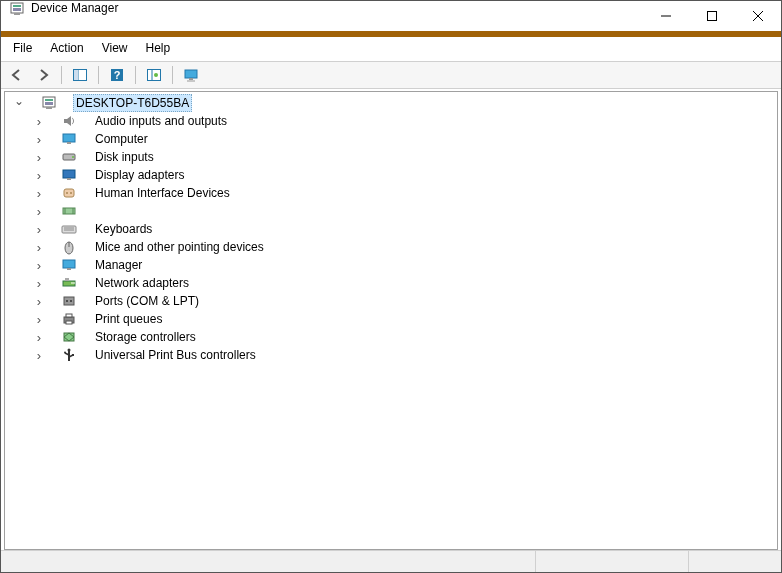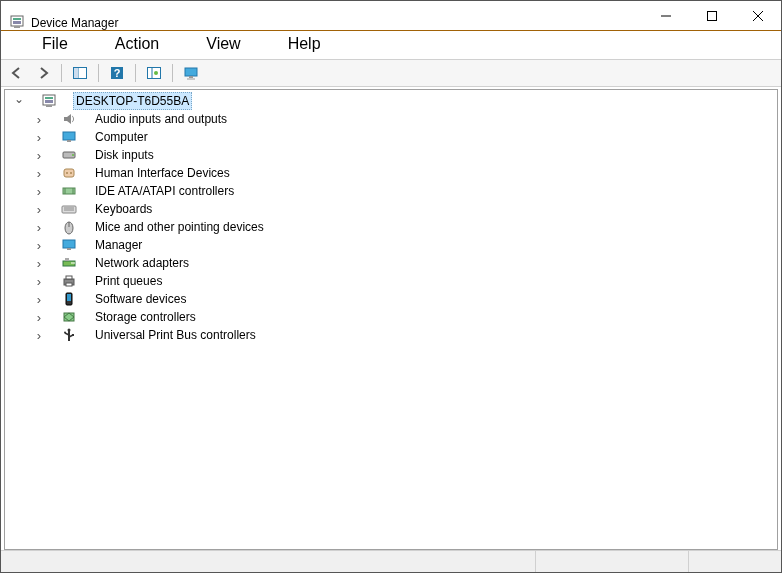--- a/index.html
+++ b/index.html
@@ -8,49 +8,48 @@
       height: 573px;
       font-family: "Segoe UI", Tahoma, sans-serif;
       font-size: 12px;
       background: #fff;
       border: 1px solid #555;
       display: flex;
       flex-direction: column;
       overflow: hidden;
     }
     .titlebar {
-      height: 30px;
-      display: flex;
-      align-items: flex-end;
+      height: 36px;
+      display: flex;
+      align-items: flex-start;
       padding-left: 8px;
       background: #fff;
-      border-bottom: 1px solid #a16207;
+      border-bottom: 6px solid #a16207;
     }
     .app-icon {
       width: 16px; height: 16px; margin-right: 6px;
       display: flex; align-items: center; justify-content: center;
     }
     .title-text { flex: 1; font-size: 12px; }
     .window-controls { display: flex; height: 100%; }
     .winctrl {
       width: 46px; height: 30px;
       display: flex; align-items: center; justify-content: center;
       cursor: pointer;
     }
     .menubar {
       display: flex;
       gap: 2px;
       padding: 2px 4px 4px;
       background: #fff;
     }
     .menu-item {
       padding: 2px 8px;
-      font-size: 16px;
+      font-size: 12px;
       cursor: default;
-      margin-left: 29px;
     }
     .toolbar {
       display: flex;
       align-items: center;
       gap: 2px;
       padding: 2px 4px;
       border-top: 1px solid #d0d0d0;
       border-bottom: 1px solid #d0d0d0;
       background: #f6f6f6;
     }
@@ -239,37 +238,46 @@
             <rect x="2" y="5" width="12" height="6" rx="1" fill="#bbb" stroke="#666"></rect>
             <circle cx="12" cy="8" r="1" fill="#6b4"></circle>
           </svg>
         </span>
         <span class="node-label">Disk inputs</span>
       </div>
       <div class="tree-row child-row">
         <span class="expander collapsed"></span>
         <span class="node-icon">
           <svg width="16" height="16">
+            <rect x="2" y="3" width="12" height="8" fill="#37b" stroke="#158"></rect>
+            <rect x="6" y="11" width="4" height="2" fill="#999"></rect>
+          </svg>
+        </span>
+        <span class="node-label">Display adapters</span>
+      </div>
+      <div class="tree-row child-row">
+        <span class="expander collapsed"></span>
+        <span class="node-icon">
+          <svg width="16" height="16">
             <rect x="3" y="4" width="10" height="8" rx="2" fill="#eca" stroke="#a85"></rect>
             <circle cx="6" cy="8" r="1" fill="#a85"></circle>
             <circle cx="10" cy="8" r="1" fill="#a85"></circle>
           </svg>
         </span>
         <span class="node-label">Human Interface Devices</span>
       </div>
       <div class="tree-row child-row">
         <span class="expander collapsed"></span>
         <span class="node-icon">
           <svg width="16" height="16">
             <rect x="2" y="5" width="12" height="6" fill="#9c9" stroke="#585"></rect>
             <line x1="4" y1="5" x2="4" y2="11" stroke="#585"></line>
             <line x1="12" y1="5" x2="12" y2="11" stroke="#585"></line>
           </svg>
         </span>
-        <span class="node-label">IDE ATA/ATAPI controllers</span>
       </div>
       <div class="tree-row child-row">
         <span class="expander collapsed"></span>
         <span class="node-icon">
           <svg width="16" height="16">
             <rect x="1" y="5" width="14" height="7" rx="1" fill="#ddd" stroke="#888"></rect>
             <line x1="3" y1="7" x2="13" y2="7" stroke="#888"></line>
             <line x1="3" y1="9" x2="13" y2="9" stroke="#888"></line>
           </svg>
         </span>
@@ -303,36 +311,37 @@
             <rect x="4" y="3" width="4" height="3" fill="#aaa"></rect>
             <line x1="10" y1="8" x2="14" y2="8" stroke="#fff"></line>
           </svg>
         </span>
         <span class="node-label">Network adapters</span>
       </div>
       <div class="tree-row child-row">
         <span class="expander collapsed"></span>
         <span class="node-icon">
           <svg width="16" height="16">
+            <rect x="3" y="4" width="10" height="8" fill="#999" stroke="#555"></rect>
+            <circle cx="6" cy="8" r="1" fill="#333"></circle>
+            <circle cx="10" cy="8" r="1" fill="#333"></circle>
+          </svg>
+        </span>
+        <span class="node-label">Ports (COM &amp; LPT)</span>
+      </div>
+      <div class="tree-row child-row">
+        <span class="expander collapsed"></span>
+        <span class="node-icon">
+          <svg width="16" height="16">
             <rect x="3" y="6" width="10" height="6" fill="#888" stroke="#555"></rect>
             <rect x="5" y="3" width="6" height="3" fill="#fff" stroke="#555"></rect>
             <rect x="5" y="10" width="6" height="3" fill="#fff" stroke="#555"></rect>
           </svg>
         </span>
         <span class="node-label">Print queues</span>
-      </div>
-      <div class="tree-row child-row">
-        <span class="expander collapsed"></span>
-        <span class="node-icon">
-          <svg width="16" height="16">
-            <rect x="5" y="2" width="6" height="12" rx="1" fill="#333" stroke="#000"></rect>
-            <rect x="6" y="3" width="4" height="7" fill="#39c"></rect>
-          </svg>
-        </span>
-        <span class="node-label">Software devices</span>
       </div>
       <div class="tree-row child-row">
         <span class="expander collapsed"></span>
         <span class="node-icon">
           <svg width="16" height="16">
             <rect x="3" y="4" width="10" height="8" fill="#8c8" stroke="#474"></rect>
             <path d="M3 8 L8 4 L13 8 L8 12 Z" fill="none" stroke="#474"></path>
           </svg>
         </span>
         <span class="node-label">Storage controllers</span>

